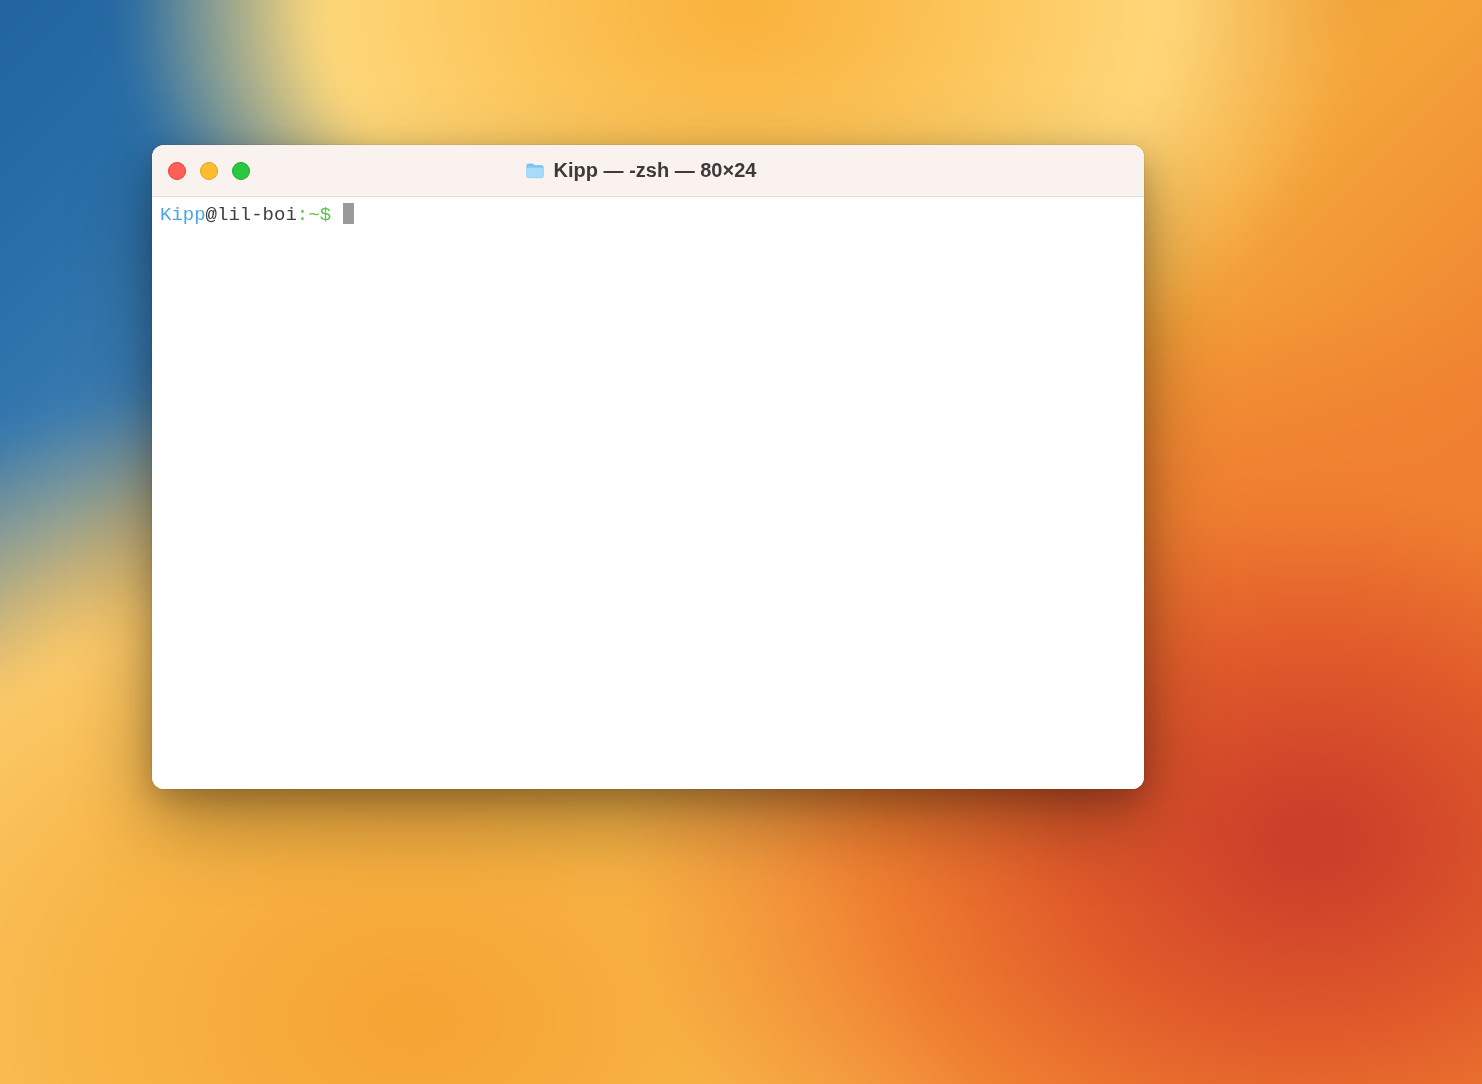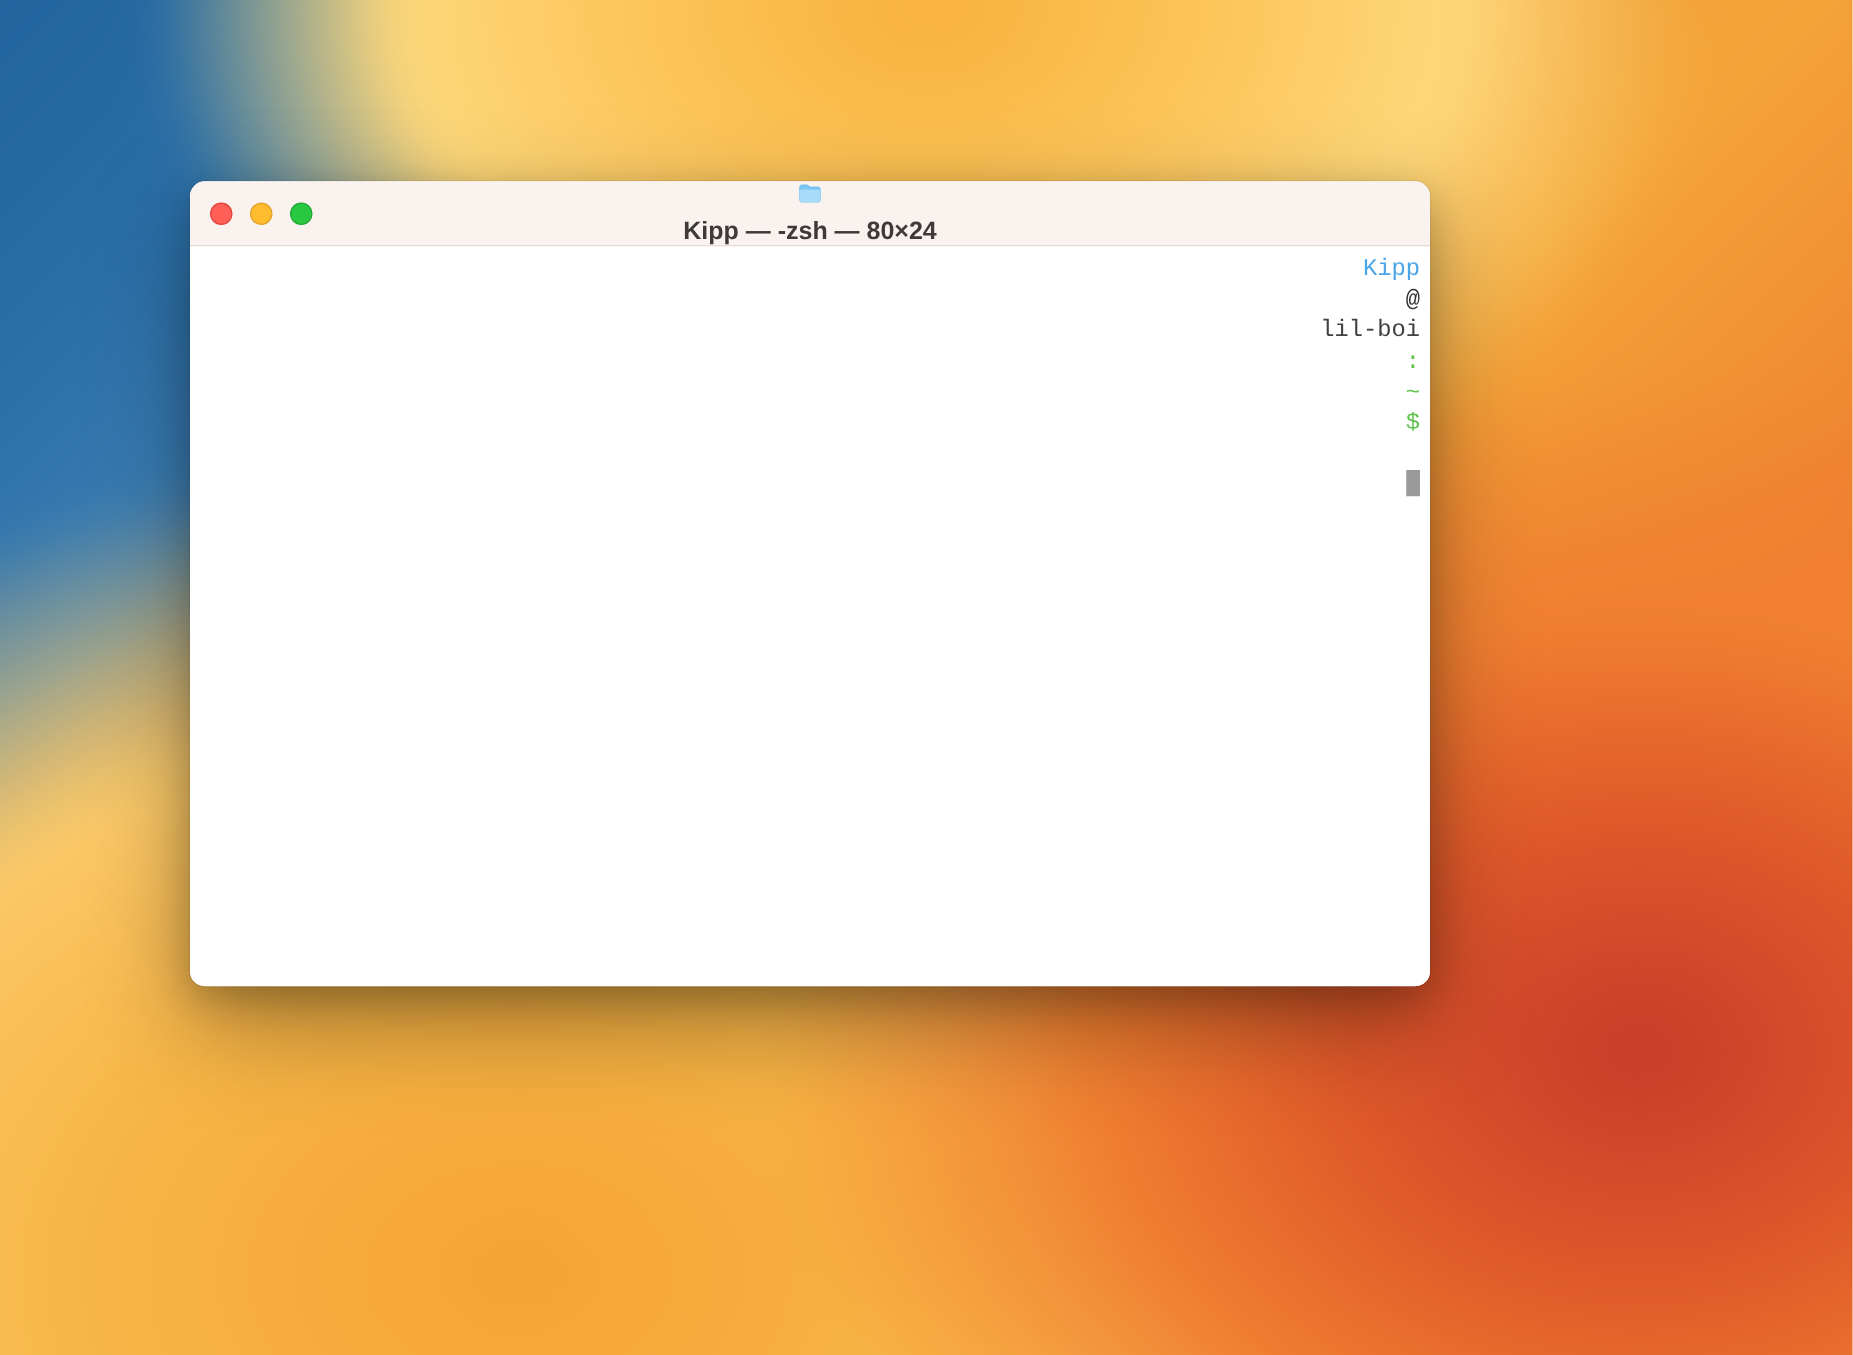--- a/index.html
+++ b/index.html
@@ -67,27 +67,26 @@
       border-radius: 50%;
     }
 
     .light-close { background: #ff5f57; border: 0.5px solid #e14239; }
     .light-minimize { background: #febc2e; border: 0.5px solid #e0a127; }
     .light-zoom { background: #28c840; border: 0.5px solid #20a733; }
 
     .title-center {
       position: absolute;
       left: 0;
-      right: 0;
+      right: 16px;
       display: flex;
       align-items: center;
-      justify-content: flex-end;
+      justify-content: center;
       gap: 8px;
       pointer-events: none;
-      flex-direction: column;
     }
 
     .folder-icon {
       width: 22px;
       height: 22px;
       display: inline-block;
     }
 
     .title-text {
       font-size: 20px;
@@ -101,23 +100,22 @@
       background: #ffffff;
       font-family: "SF Mono", Menlo, Monaco, "Courier New", monospace;
       font-size: 19px;
       line-height: 1.3;
       height: calc(100% - 52px);
       cursor: text;
     }
 
     .prompt-line {
       display: flex;
-      align-items: flex-end;
+      align-items: flex-start;
       white-space: pre;
-      flex-direction: column;
     }
 
     .prompt-user { color: #4aa6e8; }
     .prompt-at   { color: #333333; }
     .prompt-host { color: #404040; }
     .prompt-path { color: #5dc24a; }
     .prompt-sep  { color: #5dc24a; }
     .prompt-sym  { color: #5dc24a; }
     .prompt-space { color: #333333; }
 

